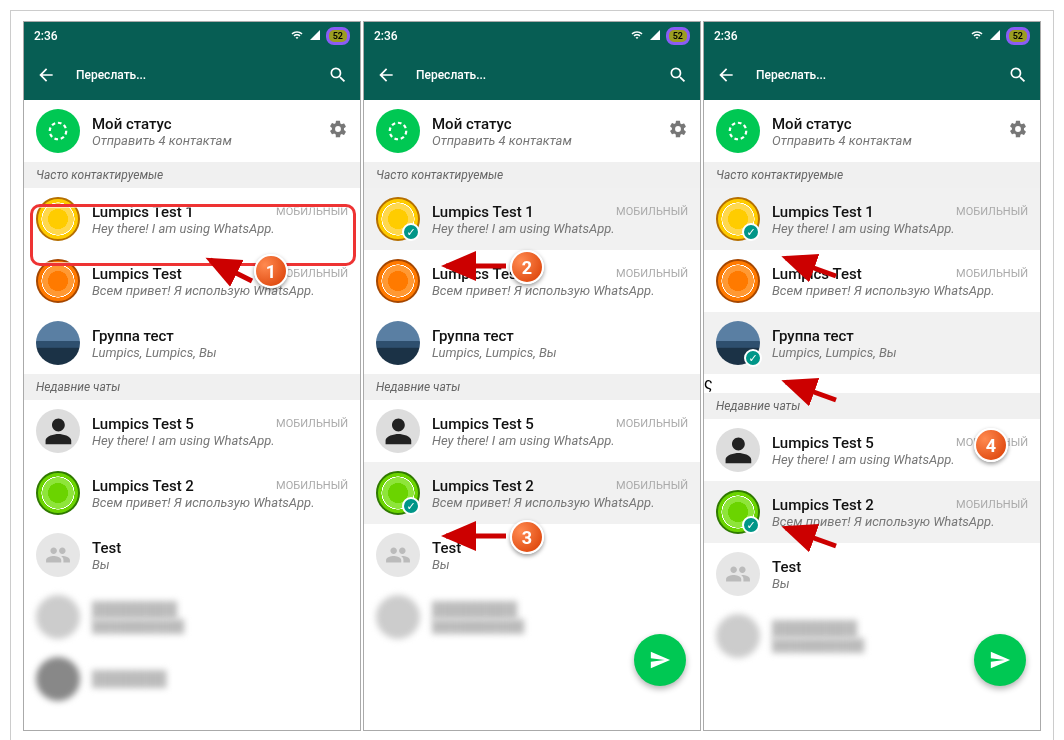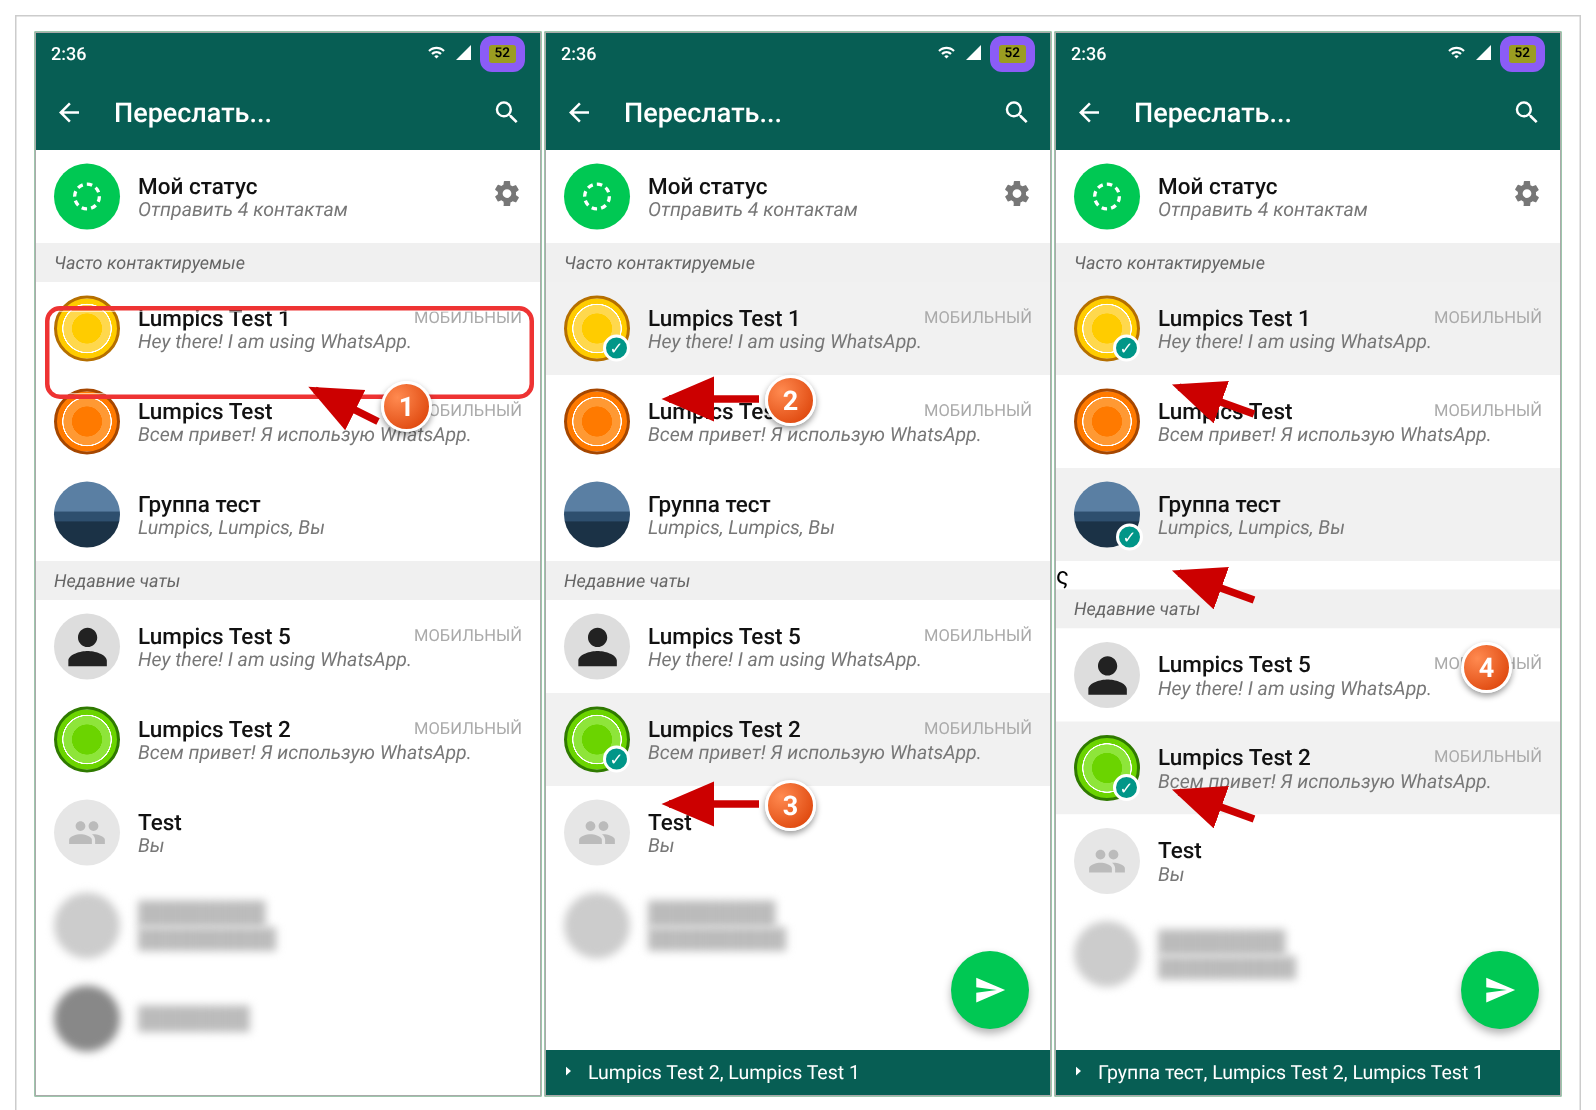--- a/index.html
+++ b/index.html
@@ -42,38 +42,38 @@
     justify-content: space-between;
     padding: 0 10px;
     font-size: 12px;
     font-weight: 500;
   }
   .status-right { display: flex; align-items: center; gap: 4px; }
   .battery {
     display: inline-flex;
     align-items: center;
     padding: 1px 4px;
-    border: 6px solid #8b5cf6;
+    border: 3px solid #8b5cf6;
     border-radius: 8px;
     font-size: 9px;
     background: rgba(255,200,0,.6);
     color:#000;
     font-weight:600;
   }
   
   .header {
     height: 50px;
     background: #075e54;
     color: #fff;
     display: flex;
     align-items: center;
     padding: 0 10px;
     gap: 18px;
   }
-  .header .title { flex: 1; font-size: 18px; font-weight: 500; }
+  .header .title { flex: 1; font-size: 12px; font-weight: 500; }
   .icon-btn { width: 24px; height: 24px; display:flex; align-items:center; justify-content:center; color:#fff; }
   
   .list { flex: 1; overflow: hidden; background:#fff; }
   .row {
     display: flex;
     align-items: center;
     padding: 9px 12px;
     background: #fff;
     border-bottom: 0 solid transparent;
     position: relative;
@@ -466,26 +466,20 @@
             <div class="sub">██████████</div>
           </div>
         </div>
   </div>
 
   <div class="fab">
         <svg width="22" height="22" viewBox="0 0 24 24" fill="#fff">
           <path d="M2 21l21-9L2 3v7l15 2-15 2z"></path>
         </svg>
       </div>
-  <div class="footer-bar">
-    <span><svg width="10" height="10" viewBox="0 0 24 24" fill="#fff">
-            <path d="M8 5l8 7-8 7z"></path>
-          </svg></span>
-    <span>Lumpics Test 2, Lumpics Test 1</span>
-  </div>
 
   <div class="anno" style="left:76px; top:228px;">
     <svg width="70" height="30">
           <defs>
             <marker id="ah2" markerWidth="8" markerHeight="8" refX="6" refY="3" orient="auto">
               <path d="M0,0 L7,3 L0,6 Z" fill="#c00"></path>
             </marker>
           </defs>
           <line x1="66" y1="14" x2="6" y2="14" stroke="#c00" stroke-width="5" marker-end="url(#ah2)"></line>
         </svg>
@@ -624,26 +618,20 @@
             <div class="sub">██████████</div>
           </div>
         </div>
   </div>
 
   <div class="fab">
         <svg width="22" height="22" viewBox="0 0 24 24" fill="#fff">
           <path d="M2 21l21-9L2 3v7l15 2-15 2z"></path>
         </svg>
       </div>
-  <div class="footer-bar">
-    <span><svg width="10" height="10" viewBox="0 0 24 24" fill="#fff">
-            <path d="M8 5l8 7-8 7z"></path>
-          </svg></span>
-    <span>Группа тест, Lumpics Test 2, Lumpics Test 1</span>
-  </div>
 
   <div class="anno" style="left:76px; top:228px;">
     <svg width="60" height="30">
           <defs>
             <marker id="ah4a" markerWidth="8" markerHeight="8" refX="6" refY="3" orient="auto">
               <path d="M0,0 L7,3 L0,6 Z" fill="#c00"></path>
             </marker>
           </defs>
           <line x1="56" y1="26" x2="6" y2="8" stroke="#c00" stroke-width="5" marker-end="url(#ah4a)"></line>
         </svg>

